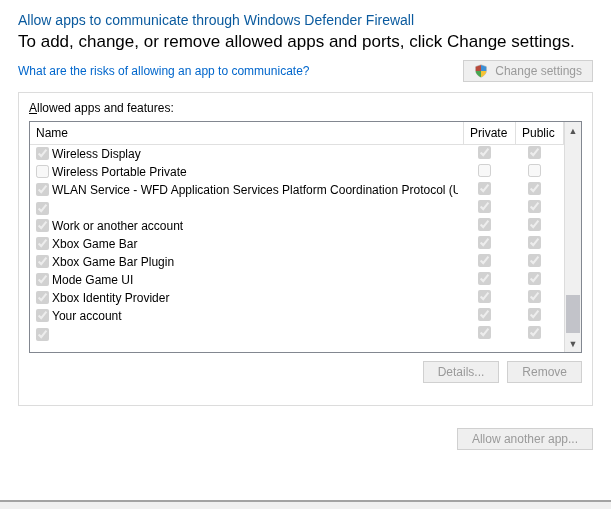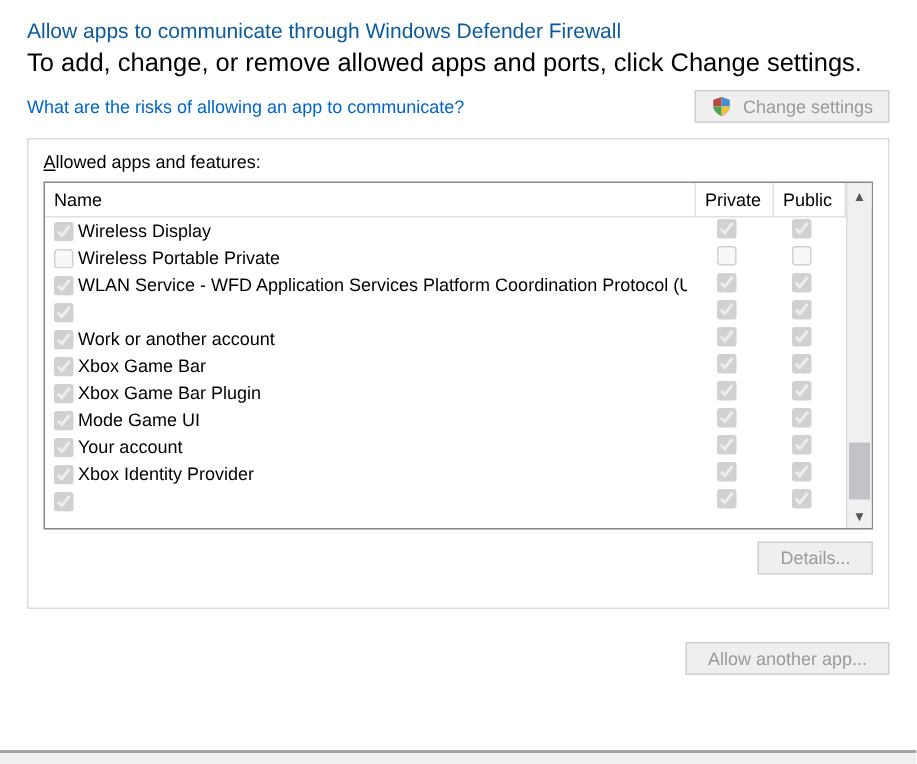--- a/index.html
+++ b/index.html
@@ -83,21 +83,20 @@
     align-items: center;
     padding: 1px 6px;
     font-size: 12px;
   }
   .row .rname {
     flex: 1;
     white-space: nowrap;
     overflow: hidden;
     text-overflow: ellipsis;
     display: flex;
-    align-items: center;
     gap: 3px;
   }
   .row .rcell { width: 52px; text-align: center; }
   .row .rcell.pub { width: 48px; }
   input[type=checkbox] {
     width: 13px; height: 13px; margin:0;
   }
   .scrollbar {
     width: 17px;
     background: #f0f0f0;
@@ -232,29 +231,29 @@
               <div class="rname">
                 <input type="checkbox" disabled="" checked="" style="">
                 <span>Mode Game UI</span>
               </div>
               <div class="rcell"><input type="checkbox" disabled="" checked="" style=""></div>
               <div class="rcell pub"><input type="checkbox" disabled="" checked="" style=""></div>
             </div>
             <div class="row">
               <div class="rname">
                 <input type="checkbox" disabled="" checked="" style="">
+                <span>Xbox Identity Provider</span>
+              </div>
+              <div class="rcell"><input type="checkbox" disabled="" checked="" style=""></div>
+              <div class="rcell pub"><input type="checkbox" disabled="" checked="" style=""></div>
+            </div>
+            <div class="row">
+              <div class="rname">
+                <input type="checkbox" disabled="" checked="" style="">
                 <span>Your account</span>
-              </div>
-              <div class="rcell"><input type="checkbox" disabled="" checked="" style=""></div>
-              <div class="rcell pub"><input type="checkbox" disabled="" checked="" style=""></div>
-            </div>
-            <div class="row">
-              <div class="rname">
-                <input type="checkbox" disabled="" checked="" style="">
-                <span>Xbox Identity Provider</span>
               </div>
               <div class="rcell"><input type="checkbox" disabled="" checked="" style=""></div>
               <div class="rcell pub"><input type="checkbox" disabled="" checked="" style=""></div>
             </div>
             <div class="row">
               <div class="rname">
                 <input type="checkbox" disabled="" checked="" style="">
               </div>
               <div class="rcell"><input type="checkbox" disabled="" checked="" style=""></div>
               <div class="rcell pub"><input type="checkbox" disabled="" checked="" style=""></div>
@@ -265,20 +264,21 @@
         <div class="sb-btn">▲</div>
         <div class="sb-track">
           <div class="sb-thumb"></div>
         </div>
         <div class="sb-btn">▼</div>
       </div>
     </div>
 
     <div class="group-actions">
       <button class="btn" disabled="">Details...</button>
+      <button class="btn" disabled="">Remove</button>
     </div>
   </div>
 
   <div class="allow-row">
     <button class="btn" disabled="">Allow another app...</button>
   </div>
 </div>
 
 <div class="bottom-bar">
   <span class="btn-ok-wrap">

